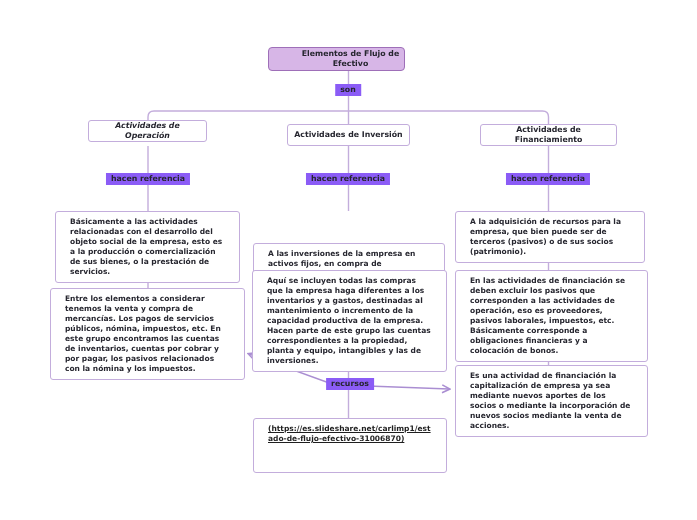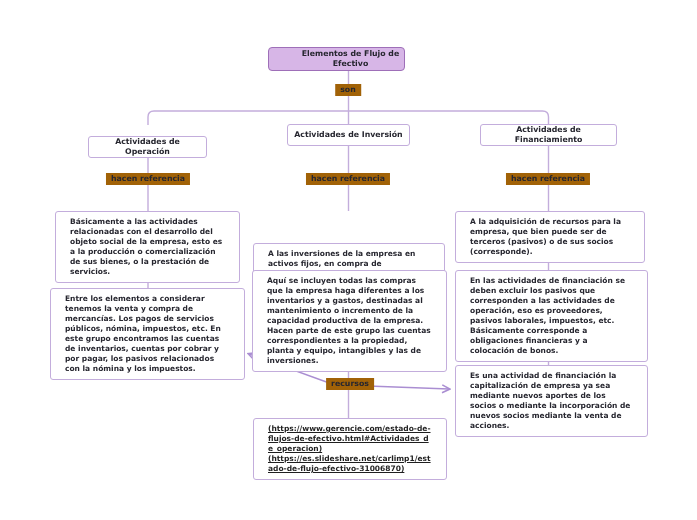--- a/index.html
+++ b/index.html
@@ -34,21 +34,21 @@
   }
   .title{
     display:flex;align-items:center;justify-content:center;
     text-align:center;
     font-size:7.8px;
     padding:0 4px;
   }
   .conn-label{
     position:absolute;
     transform:translateX(-50%);
-    background:#a16207;
+    background:#8b5cf6;
     color:#26262f;
     font-weight:bold;
     font-size:7.8px;
     line-height:12px;
     padding:0 5px;
     white-space:nowrap;
   }
   .links-box a, .link-line{
     display:block;
     color:#1f1f1f;
@@ -85,38 +85,37 @@
     <g fill="none" stroke="#aa8ed2" stroke-width="1.4">
       <path d="M332,384 L249,354" marker-end="url(#arr)"></path>
       <path d="M368,386 L449,389" marker-end="url(#arr)"></path>
     </g>
   </svg>
 
   <div class="node root" style="left:268px;top:47px;width:137px;height:24px;padding-left:32px;">Elementos de Flujo de Efectivo</div>
 
   <div class="conn-label" style="left:348px;top:84px;">son</div>
 
-  <div class="node title" style="left:88px;top:136px;width:119px;height:22px;">Actividades de Operación</div>
+  <div class="node title" style="left:88px;top:120px;width:119px;height:22px;font-style:italic;">Actividades de Operación</div>
   <div class="node title" style="left:287px;top:124px;width:123px;height:22px;">Actividades de Inversión</div>
   <div class="node title" style="left:480px;top:124px;width:137px;height:22px;">Actividades de Financiamiento</div>
 
   <div class="conn-label" style="left:148px;top:173px;">hacen referencia</div>
   <div class="conn-label" style="left:348px;top:173px;">hacen referencia</div>
   <div class="conn-label" style="left:548px;top:173px;">hacen referencia</div>
 
   <div class="node" style="left:55px;top:211px;width:185px;min-height:47px;">Básicamente a las actividades relacionadas con el desarrollo del objeto social de la empresa, esto es a la producción o comercialización de sus bienes, o la prestación de servicios.</div>
   <div class="node" style="left:253px;top:211px;width:192px;min-height:36px;margin-top:32px;">A las inversiones de la empresa en activos fijos, en compra de inversiones en otras empresas, títulos valores, entre otros.</div>
-  <div class="node" style="left:455px;top:211px;width:190px;min-height:37px;">A la adquisición de recursos para la empresa, que bien puede ser de terceros (pasivos) o de sus socios (corresponde).</div>
+  <div class="node" style="left:455px;top:211px;width:190px;min-height:37px;">A la adquisición de recursos para la empresa, que bien puede ser de terceros (pasivos) o de sus socios (patrimonio).</div>
 
   <div class="node" style="left:50px;top:288px;width:195px;min-height:70px;">Entre los elementos a considerar tenemos la venta y compra de mercancías. Los pagos de servicios públicos, nómina, impuestos, etc. En este grupo encontramos las cuentas de inventarios, cuentas por cobrar y por pagar, los pasivos relacionados con la nómina y los impuestos.</div>
   <div class="node" style="left:252px;top:270px;width:195px;min-height:80px;">Aquí se incluyen todas las compras que la empresa haga diferentes a los inventarios y a gastos, destinadas al mantenimiento o incremento de la capacidad productiva de la empresa. Hacen parte de este grupo las cuentas correspondientes a la propiedad, planta y equipo, intangibles y las de inversiones.</div>
   <div class="node" style="left:455px;top:270px;width:193px;min-height:74px;">En las actividades de financiación se deben excluir los pasivos que corresponden a las actividades de operación, eso es proveedores, pasivos laborales, impuestos, etc. Básicamente corresponde a obligaciones financieras y a colocación de bonos.</div>
 
   <div class="node" style="left:455px;top:365px;width:193px;min-height:54px;">Es una actividad de financiación la capitalización de empresa ya sea mediante nuevos aportes de los socios o mediante la incorporación de nuevos socios mediante la venta de acciones.</div>
 
   <div class="conn-label" style="left:350px;top:378px;">recursos</div>
 
   <div class="node links-box" style="left:253px;top:418px;width:194px;min-height:55px;">
-    <span class="link-line">(https://www.gerencie.com/estado-de-flujos-de-efectivo.html#Actividades_de_operacion)</span>
     <span class="link-line">(https://es.slideshare.net/carlimp1/estado-de-flujo-efectivo-31006870)</span>
   </div>
 
 </div>
 
 </body></html>

